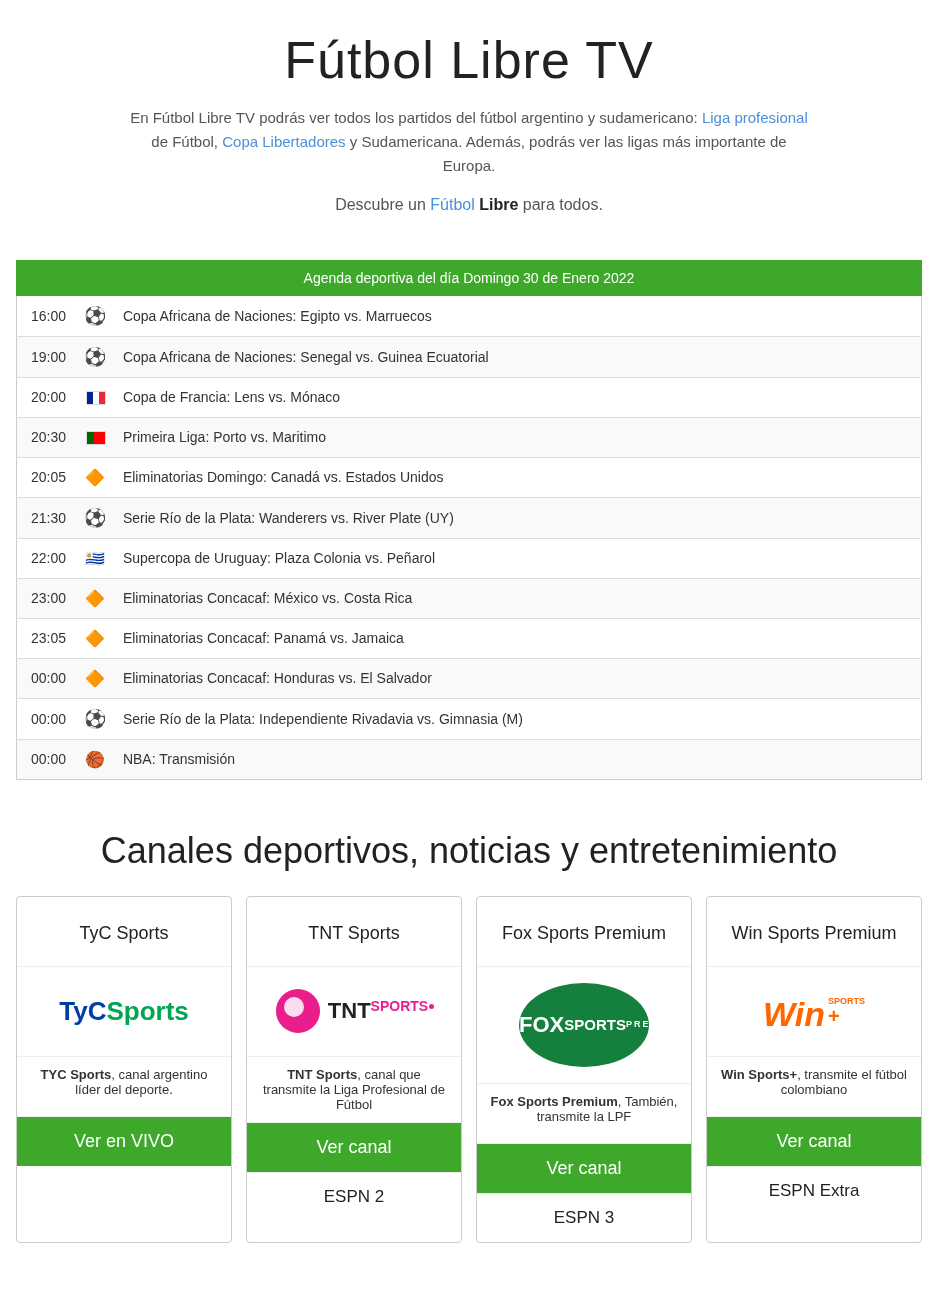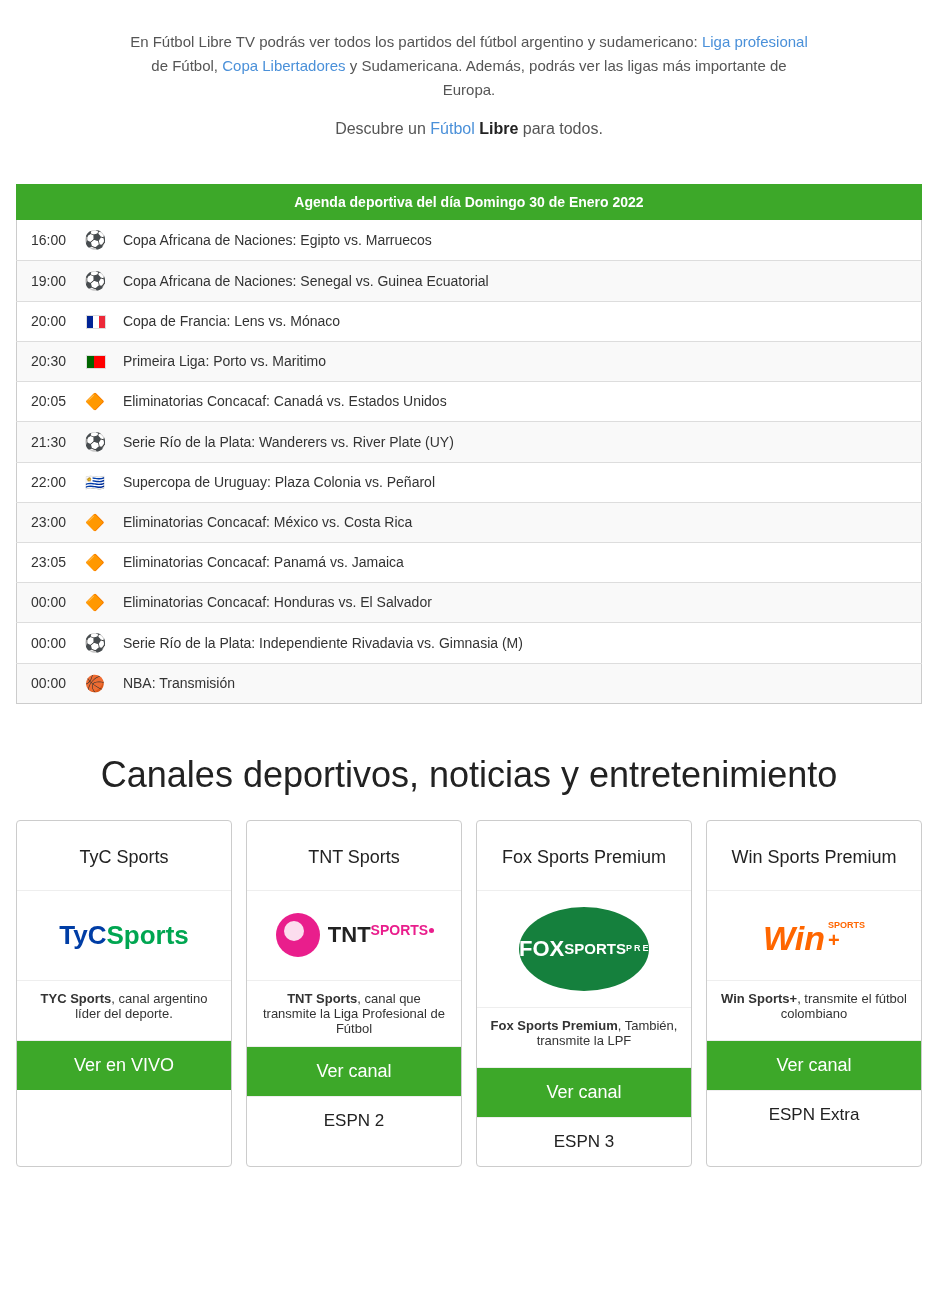--- a/index.html
+++ b/index.html
@@ -42,21 +42,21 @@
     
     .schedule-section {
       margin: 24px 16px 30px;
     }
     .schedule-header {
       background: #3da829;
       color: white;
       text-align: center;
       padding: 10px 24px;
       font-size: 14px;
-      font-weight: bold;
+      font-weight: normal;
     }
     .schedule-table {
       width: 100%;
       border-collapse: collapse;
       border: 1px solid #ccc;
       border-top: none;
     }
     .schedule-table tr {
       border-bottom: 1px solid #ddd;
     }
@@ -208,20 +208,21 @@
 
     
     .flag-fr { display: inline-block; width: 20px; height: 14px; background: linear-gradient(to right, #002395 33%, #fff 33%, #fff 66%, #ed2939 66%); vertical-align: middle; border: 1px solid #ddd; }
     .flag-pt { display: inline-block; width: 20px; height: 14px; background: linear-gradient(to right, #006600 40%, #ff0000 40%); vertical-align: middle; border: 1px solid #ddd; }
     .concacaf-icon { color: #e67e22; font-size: 16px; }
   </style>
 </head>
 <body>
 
 <div class="header">
+  <h1>Fútbol Libre TV</h1>
   <p>
     En Fútbol Libre TV podrás ver todos los partidos del fútbol argentino y sudamericano: <span style="color:#4a90d9">Liga profesional</span> de Fútbol, <span style="color:#4a90d9">Copa Libertadores</span> y Sudamericana. Además, podrás ver las ligas más importante de Europa.
   </p>
   <p class="tagline" style="margin-top:14px;">
     Descubre un <span style="color:#4a90d9;">Fútbol</span> <span class="bold">Libre</span> para todos.
   </p>
 </div>
 
 <div class="schedule-section">
   <div class="schedule-header">Agenda deportiva del día Domingo 30 de Enero 2022</div>
@@ -243,21 +244,21 @@
     <td class="event-col">Copa de Francia: Lens vs. Mónaco</td>
   </tr>
         <tr>
     <td class="time-col">20:30</td>
     <td class="icon-col"><span><div class="flag-pt"></div></span></td>
     <td class="event-col">Primeira Liga: Porto vs. Maritimo</td>
   </tr>
         <tr>
     <td class="time-col">20:05</td>
     <td class="icon-col"><span class="concacaf-icon">🔶</span></td>
-    <td class="event-col">Eliminatorias Concacaf: Canadá vs. Estados Unidos</td>
+    <td class="event-col">Eliminatorias Domingo: Canadá vs. Estados Unidos</td>
   </tr>
         <tr>
     <td class="time-col">21:30</td>
     <td class="icon-col"><span style="font-size:18px;">⚽</span></td>
     <td class="event-col">Serie Río de la Plata: Wanderers vs. River Plate (UY)</td>
   </tr>
         <tr>
     <td class="time-col">22:00</td>
     <td class="icon-col"><span style="font-size:16px;">🇺🇾</span></td>
     <td class="event-col">Supercopa de Uruguay: Plaza Colonia vs. Peñarol</td>

